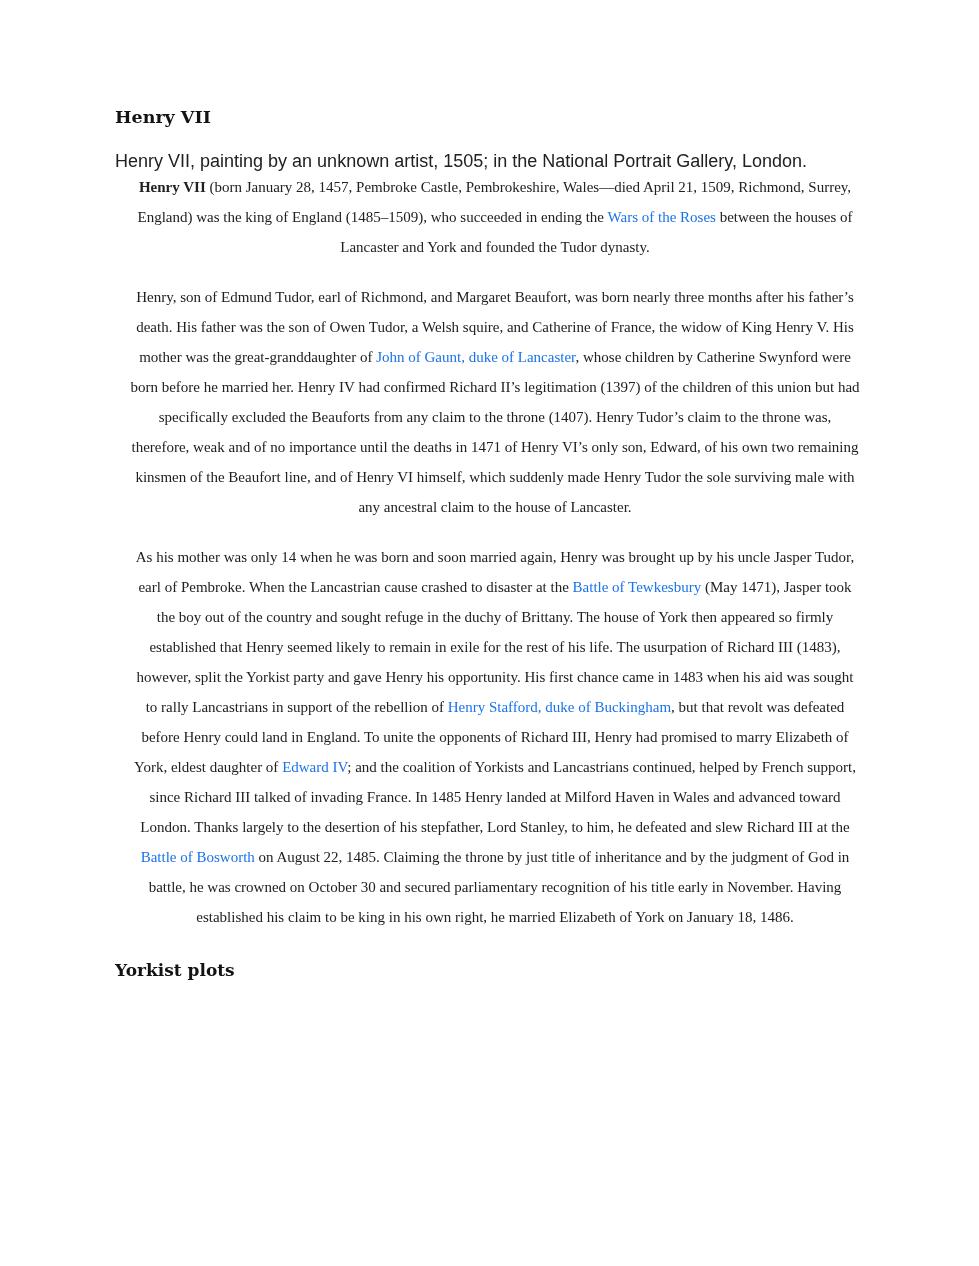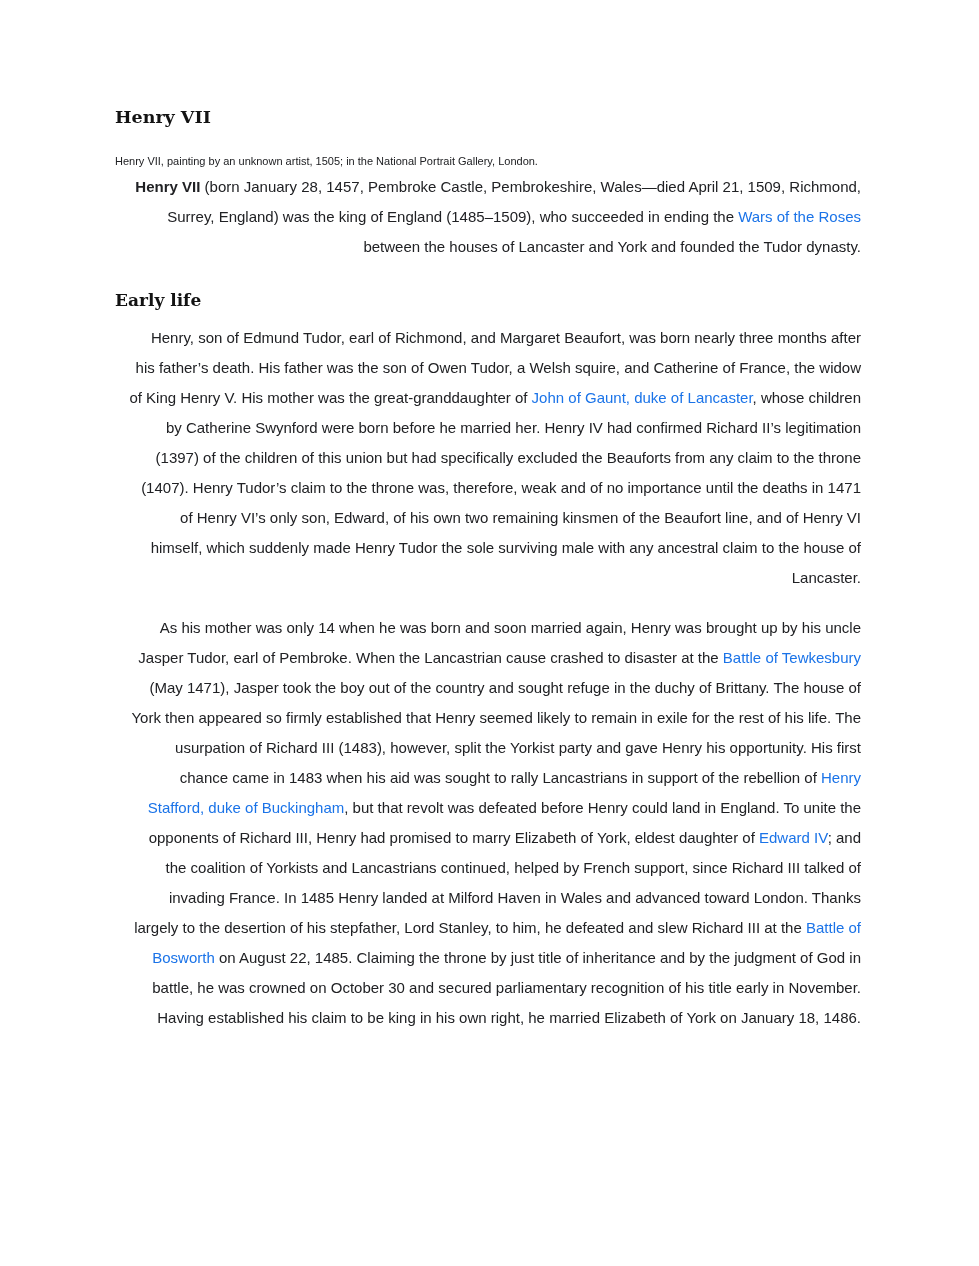--- a/index.html
+++ b/index.html
@@ -20,31 +20,32 @@
   }
   h1.article-title {
     font-family: "DejaVu Serif", "Liberation Serif", serif;
     font-weight: 700;
     font-size: 17.5px;
     line-height: 1.3;
     color: #131313;
     margin: 0 0 22px 0;
   }
   p.caption {
-    font-size: 11px;
+    font-size: 18px;
     line-height: 21px;
     margin: 0;
     color: #202124;
   }
   p.body {
     font-size: 15px;
     line-height: 30px;
     margin: 0 0 20px 14px;
     color: #202124;
-    text-align: right;
+    text-align: center;
+    font-family: Liberation Serif, serif;
   }
   h2.section-heading {
     font-family: "DejaVu Serif", "Liberation Serif", serif;
     font-weight: 700;
     font-size: 17px;
     line-height: 1.3;
     color: #131313;
     margin: 27px 0 12px 0;
   }
   h2.section-heading:last-child {
@@ -63,20 +64,20 @@
 <body style="--link-color: #1a73e8; background: rgb(255, 255, 255); color: rgb(32, 33, 36);">
 
 <main class="article">
 
   <h1 class="article-title">Henry VII</h1>
 
   <p class="caption">Henry VII, painting by an unknown artist, 1505; in the National Portrait Gallery, London.</p>
 
   <p class="body"><span class="bold">Henry VII</span><span> (born January 28, 1457, Pembroke Castle, Pembrokeshire, Wales—died April 21, 1509, Richmond, Surrey, England) was the king of England (1485–1509), who succeeded in ending the </span><a class="inline-link" href="#">Wars of the Roses</a><span> between the houses of Lancaster and York and founded the Tudor dynasty.</span></p>
 
-  <h2 class="section-heading">Early life</h2>
 
   <p class="body"><span>Henry, son of Edmund Tudor, earl of Richmond, and Margaret Beaufort, was born nearly three months after his father’s death. His father was the son of Owen Tudor, a Welsh squire, and Catherine of France, the widow of King Henry V. His mother was the great-granddaughter of </span><a class="inline-link" href="#">John of Gaunt, duke of Lancaster</a><span>, whose children by Catherine Swynford were born before he married her. Henry IV had confirmed Richard II’s legitimation (1397) of the children of this union but had specifically excluded the Beauforts from any claim to the throne (1407). Henry Tudor’s claim to the throne was, therefore, weak and of no importance until the deaths in 1471 of Henry VI’s only son, Edward, of his own two remaining kinsmen of the Beaufort line, and of Henry VI himself, which suddenly made Henry Tudor the sole surviving male with any ancestral claim to the house of Lancaster.</span></p>
 
   <p class="body"><span>As his mother was only 14 when he was born and soon married again, Henry was brought up by his uncle Jasper Tudor, earl of Pembroke. When the Lancastrian cause crashed to disaster at the </span><a class="inline-link" href="#">Battle of Tewkesbury</a><span> (May 1471), Jasper took the boy out of the country and sought refuge in the duchy of Brittany. The house of York then appeared so firmly established that Henry seemed likely to remain in exile for the rest of his life. The usurpation of Richard III (1483), however, split the Yorkist party and gave Henry his opportunity. His first chance came in 1483 when his aid was sought to rally Lancastrians in support of the rebellion of </span><a class="inline-link" href="#">Henry Stafford, duke of Buckingham</a><span>, but that revolt was defeated before Henry could land in England. To unite the opponents of Richard III, Henry had promised to marry Elizabeth of York, eldest daughter of </span><a class="inline-link" href="#">Edward IV</a><span>; and the coalition of Yorkists and Lancastrians continued, helped by French support, since Richard III talked of invading France. In 1485 Henry landed at Milford Haven in Wales and advanced toward London. Thanks largely to the desertion of his stepfather, Lord Stanley, to him, he defeated and slew Richard III at the </span><a class="inline-link" href="#">Battle of Bosworth</a><span> on August 22, 1485. Claiming the throne by just title of inheritance and by the judgment of God in battle, he was crowned on October 30 and secured parliamentary recognition of his title early in November. Having established his claim to be king in his own right, he married Elizabeth of York on January 18, 1486.</span></p>
 
+  <h2 class="section-heading">Yorkist plots</h2>
 
 </main>
 
 </body></html>

